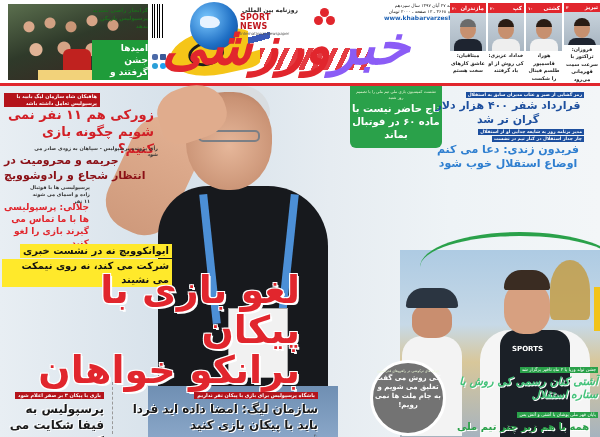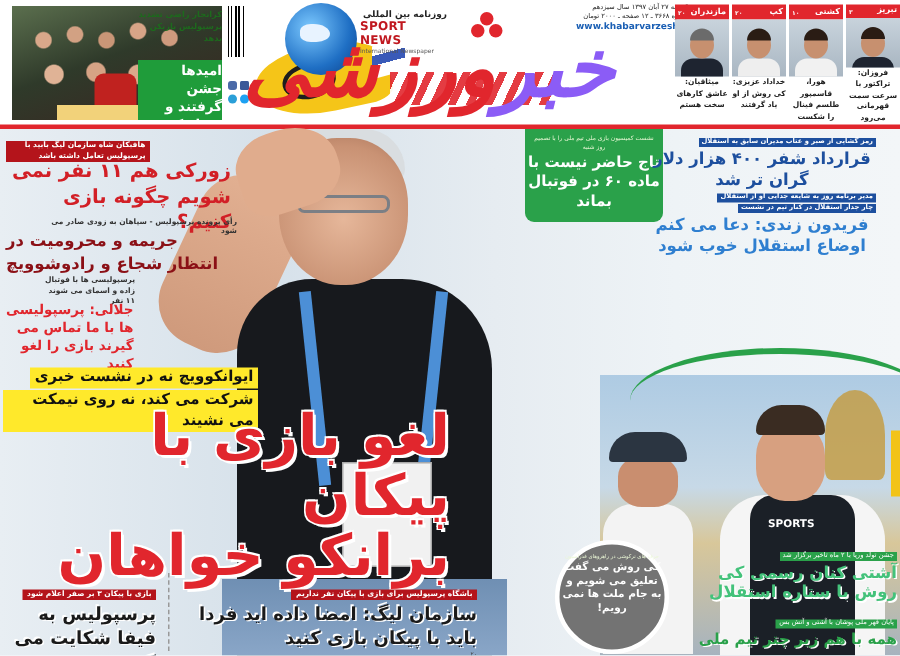--- a/index.html
+++ b/index.html
@@ -130,22 +130,22 @@
   .sp-face2 { position: absolute; left: 24px; top: 12px; width: 46px; height: 52px; border-radius: 42%; background: #d7a080; }
   .sp-body2 { position: absolute; left: 0; top: 60px; width: 110px; height: 120px; background: #f5f5f5; border-radius: 30px 30px 0 0; }
   .sp-vest { position: absolute; left: 20px; top: 60px; width: 70px; height: 110px; background: #1b2027; border-radius: 16px 16px 0 0; }
   .sp-tree { position: absolute; left: 150px; top: 10px; width: 40px; height: 60px; background: #c49a3c; border-radius: 50% 50% 10% 10%; opacity: 0.8; }
   .yellow-sidebar { position: absolute; left: 594px; top: 287px; width: 6px; height: 44px; background: #f2c318; }
 
   .sports-logo { position: absolute; left: 512px; top: 345px; font-size: 7px; color: #fff; font-weight: bold; direction: ltr; }
 
   .bottom-right { position: absolute; left: 448px; top: 356px; width: 150px; text-align: right; }
   .br-kicker { display: inline-block; background: #2aa14a; color: #fff; font-size: 4.5px; line-height: 6px; padding: 0 2px; margin-bottom: 1px; }
-  .br-head-1 { font-size: 11px; font-weight: bold; line-height: 13px; color: #43c27a; text-shadow: 1px 1px 0 #fff; }
-  .br-head-2 { font-size: 10px; font-weight: bold; line-height: 13px; color: #2aa14a; text-shadow: 1px 1px 0 #fff; }
+  .br-head-1 { font-size: 11px; font-weight: bold; line-height: 13px; color: #43c27a; text-shadow: 1px 1px 0 #fff; font-style: italic; }
+  .br-head-2 { font-size: 10px; font-weight: bold; line-height: 13px; color: #2aa14a; text-shadow: 1px 1px 0 #fff; text-align: center; }
 
   .green-circle { position: absolute; left: 370px; top: 360px; width: 76px; height: 76px; border-radius: 50%; background: #737373; border: 3px solid #fff; text-align: center; padding-top: 6px; }
   .gc-kicker { font-size: 3.5px; line-height: 5px; color: #eaf7d6; }
   .gc-head { font-size: 7px; font-weight: bold; line-height: 9px; color: #fff; }
 </style>
 </head>
 <body>
 
 <div class="page">
 

